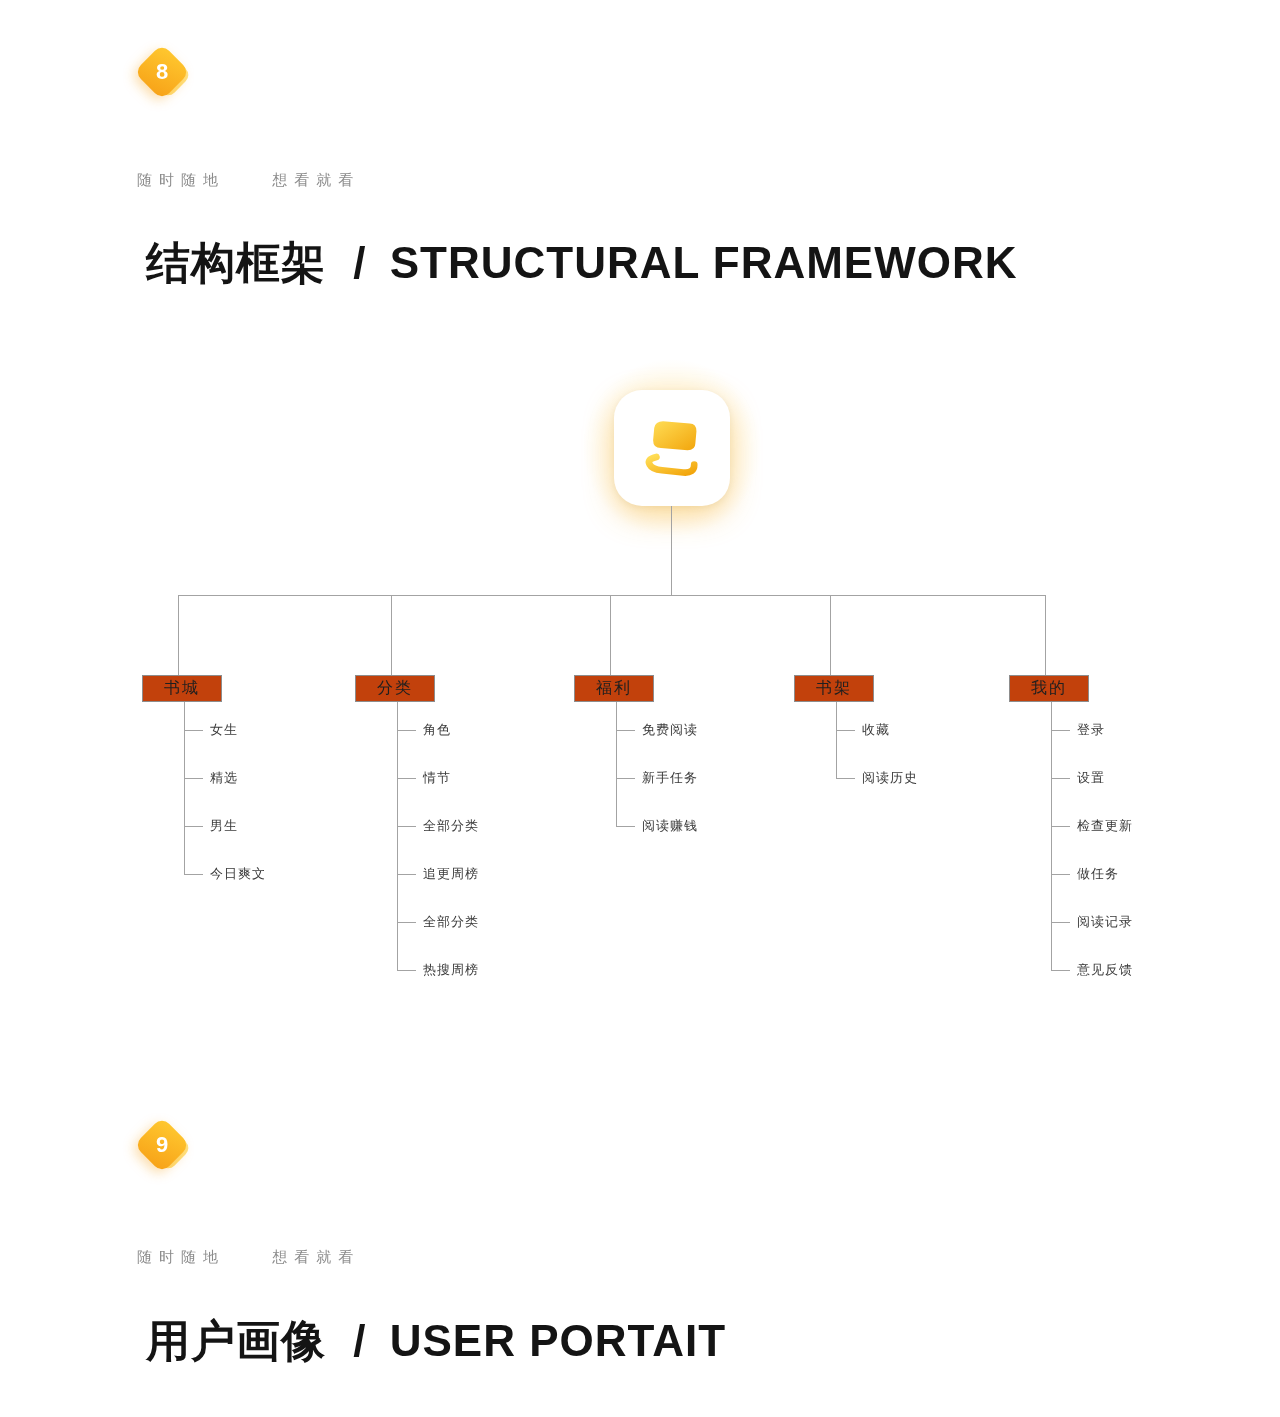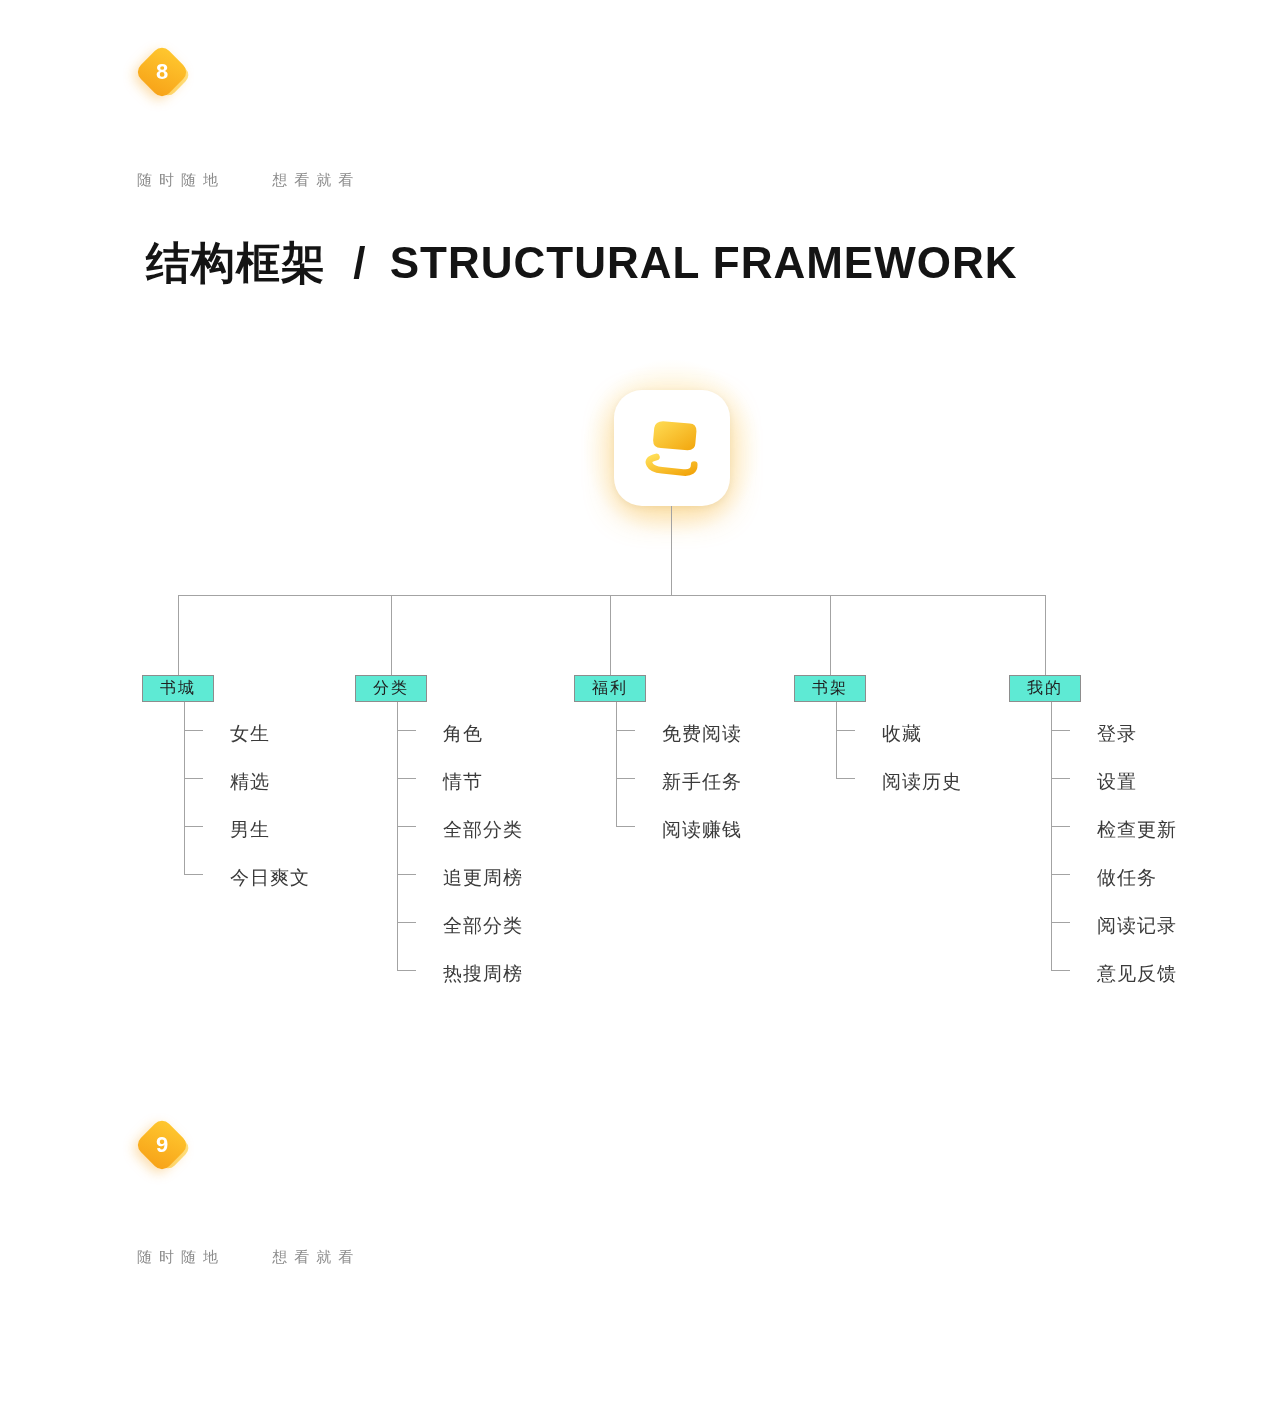--- a/index.html
+++ b/index.html
@@ -57,37 +57,37 @@
     box-shadow: 0 10px 30px rgba(246, 178, 50, .45), 0 2px 6px rgba(0,0,0,.06);
     display: flex; align-items: center; justify-content: center;
   }
 
   
   .tline { position: absolute; background: #a3a3a3; }
 
   
   .branch { position: absolute; width: 220px; }
   .branch-box {
-    width: 72px; height: 27px; border: 1px solid #8d8d8d; background: #5eead4;
+    width: 80px; height: 27px; border: 1px solid #8d8d8d; background: #c2410c;
     display: flex; align-items: center; justify-content: center;
     font-size: 16px; color: #1f1f1f; letter-spacing: 2px;
   }
   .children { list-style: none; margin: 0 0 0 42px; padding: 0; }
   .children li { position: relative; height: 48px; }
   .children li::before {
     content: ""; position: absolute; left: 0; top: 0; width: 18px; height: 28px;
     border-left: 1px solid #a3a3a3; border-bottom: 1px solid #a3a3a3;
   }
   .children li:not(:last-child)::after {
     content: ""; position: absolute; left: 0; top: 28px; height: 20px; width: 0;
     border-left: 1px solid #a3a3a3;
   }
   .leaf {
     position: absolute; left: 26px; top: 19px;
-    font-size: 19px; color: #3a3a3a; white-space: nowrap; letter-spacing: 1px; margin-left: 20px;
+    font-size: 13px; color: #3a3a3a; white-space: nowrap; letter-spacing: 1px;
   }
 </style>
 </head>
 <body>
 
 <div class="page">
 
   <div class="badge" style="left:135px; top:45px">
     <span class="badge-back"></span>
     <span class="badge-front"></span>
@@ -228,14 +228,19 @@
     <span class="badge-back"></span>
     <span class="badge-front"></span>
     <span class="badge-num">9</span>
   </div>
 
   <div class="tagline" style="left:137px; top:1248px">
     <span>随时随地</span>
     <span class="tag-gap">想看就看</span>
   </div>
 
+  <h1 class="title" style="left:134px; top:1300px">
+    <span>用户画像</span>
+    <span class="title-sep">/</span>
+    <span>USER PORTAIT</span>
+  </h1>
 
 </div>
 
 </body></html>

